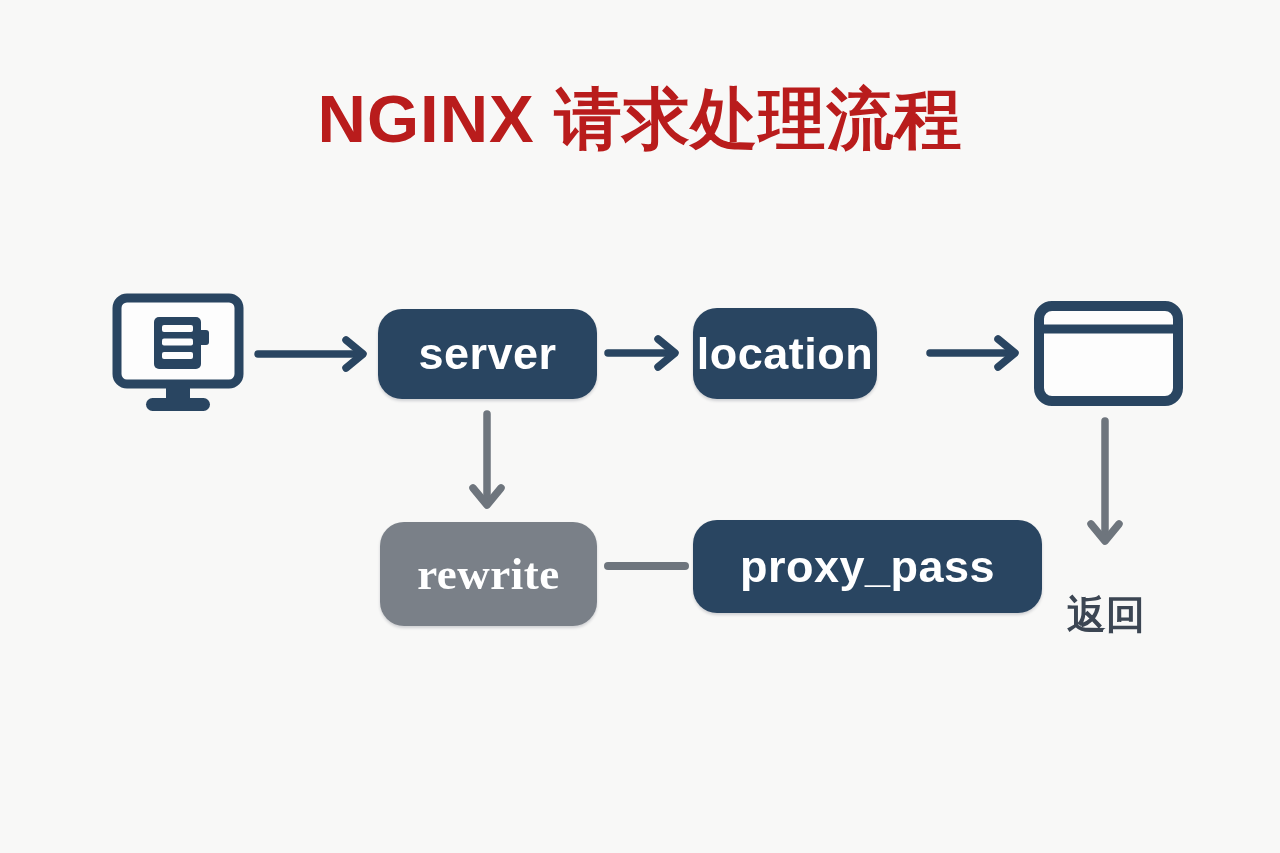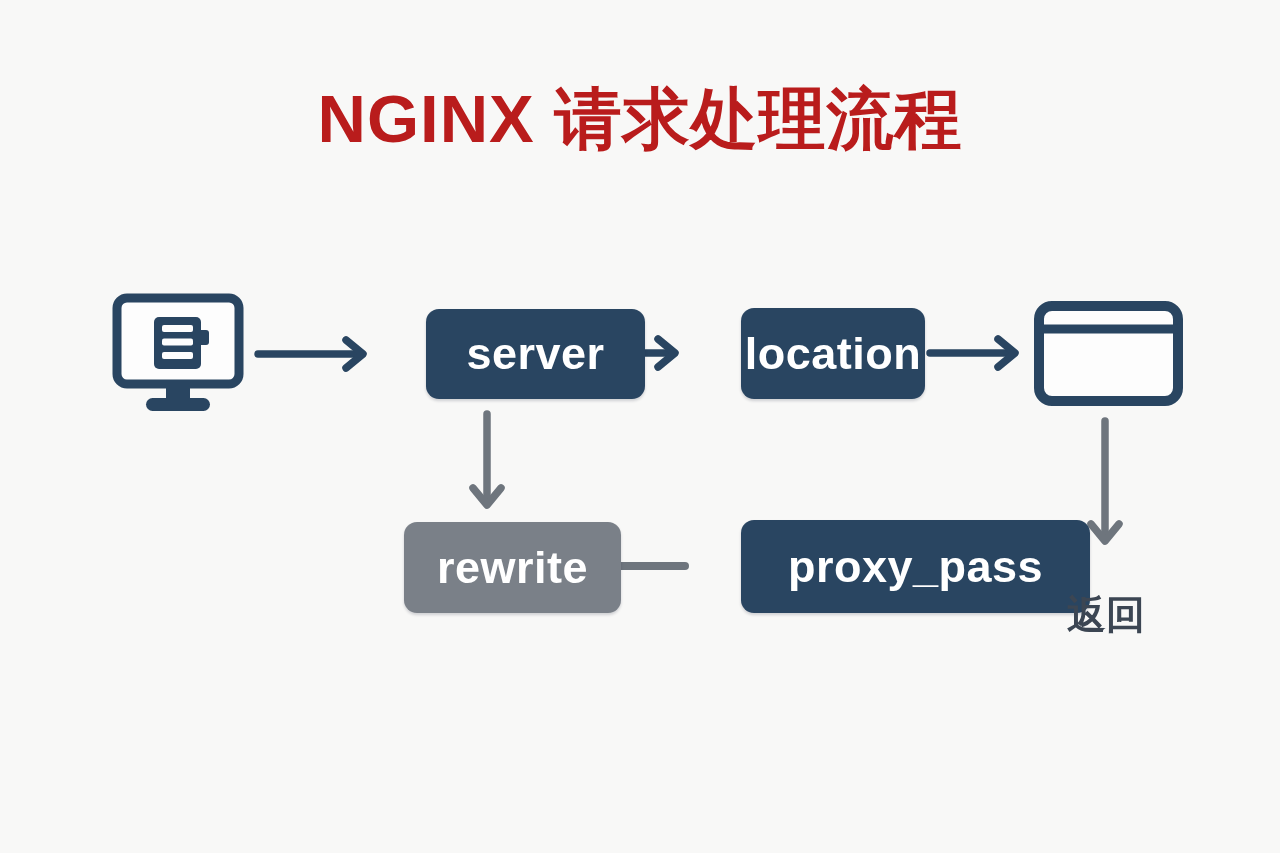--- a/index.html
+++ b/index.html
@@ -33,34 +33,33 @@
     position: absolute;
     inset: 0;
     width: 1280px;
     height: 853px;
   }
   .node {
     position: absolute;
     display: flex;
     align-items: center;
     justify-content: center;
-    border-radius: 13px;
+    border-radius: 24px;
     color: #ffffff;
     font-size: 45px;
     font-weight: 700;
     letter-spacing: 0.5px;
     box-shadow: 0 2px 3px rgba(20, 30, 50, 0.18);
-    margin-left: 48px;
   }
   .node.navy { background: #294561; }
   .node.gray { background: #7a8088; }
 
   .node-server     { left: 378px; top: 309px; width: 219px; height: 90px; }
   .node-location   { left: 693px; top: 308px; width: 184px; height: 91px; }
-  .node-rewrite    { left: 356px; top: 522px; width: 217px; height: 91px; }
+  .node-rewrite    { left: 380px; top: 522px; width: 217px; height: 104px; font-family: Liberation Serif, serif; }
   .node-proxy-pass { left: 693px; top: 520px; width: 349px; height: 93px; }
 
   .icon-wrap { position: absolute; }
   .icon-client  { left: 110px;  top: 293px; width: 136px; height: 124px; }
   .icon-browser { left: 1030px; top: 297px; width: 157px; height: 113px; }
   .icon-wrap svg { display: block; width: 100%; height: 100%; }
 
   .return-label {
     position: absolute;
     left: 1045px;

